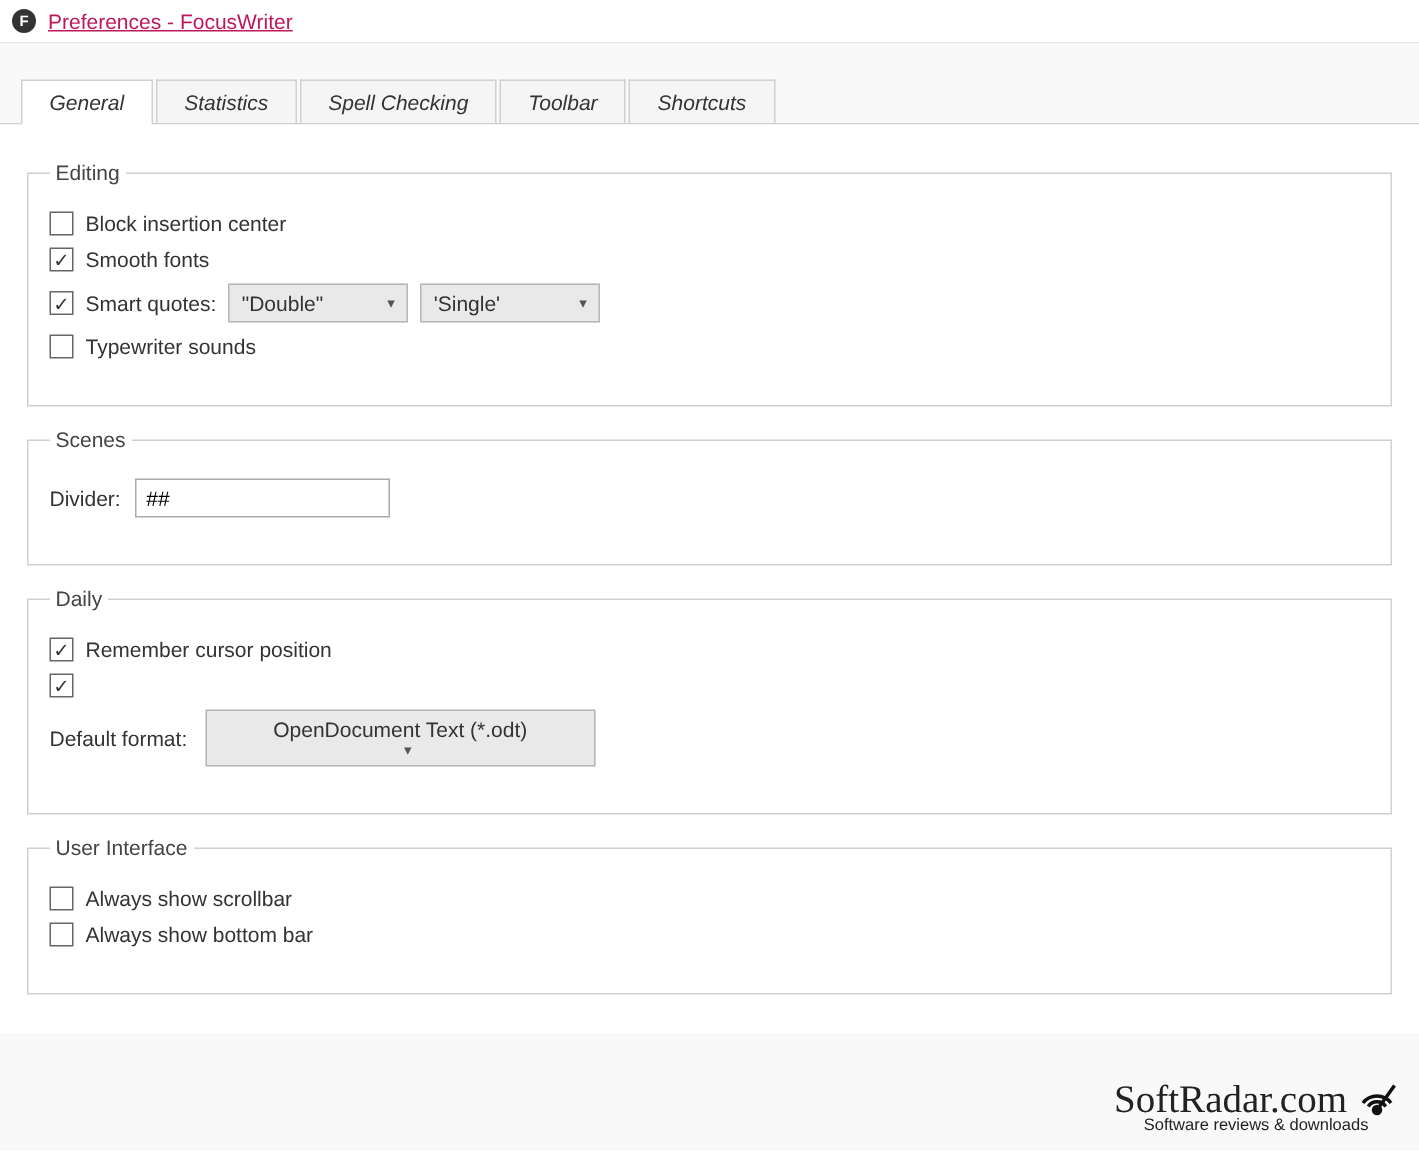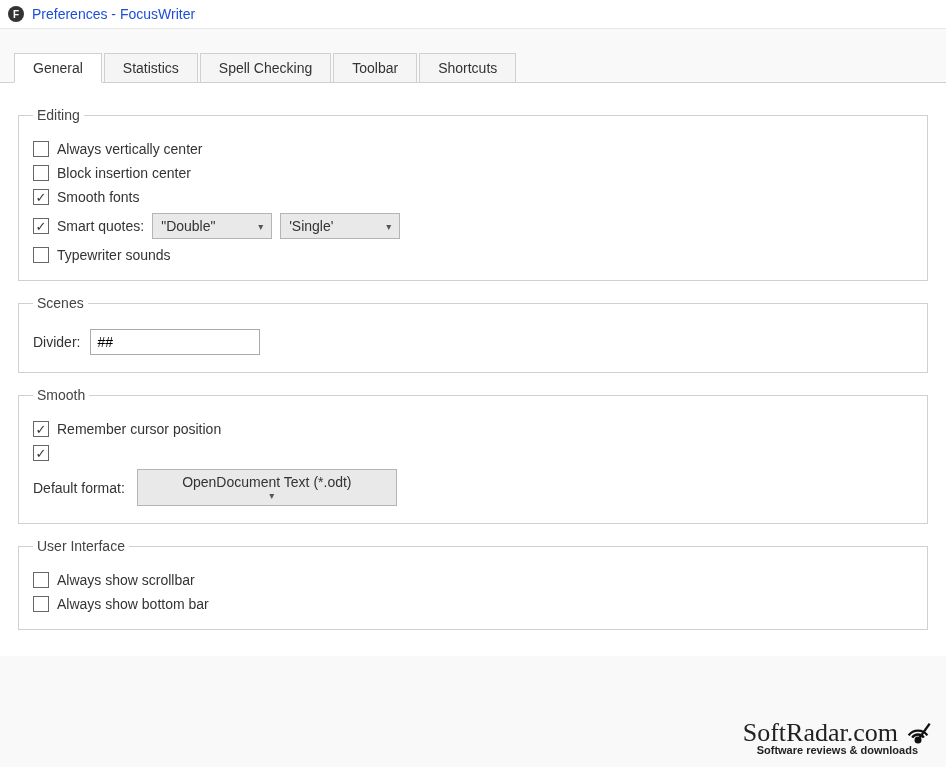--- a/index.html
+++ b/index.html
@@ -27,33 +27,35 @@
     background: #333;
     color: #fff;
     font-size: 10px;
     display: flex;
     align-items: center;
     justify-content: center;
     margin-right: 8px;
     font-weight: bold;
   }
   .window-title {
-    color: #1d4ed8;
-    font-size: 14px;
+    color: #be185d;
+    font-size: 14px;
+    text-decoration: underline;
   }
   .content-area {
     background: #f9f9f9;
     padding-top: 24px;
     height: calc(100% - 30px);
   }
   .tabs {
     display: flex;
     padding-left: 14px;
     background: #f9f9f9;
     border-bottom: 1px solid #d0d0d0;
+    font-style: italic;
   }
   .tab {
     padding: 6px 18px;
     background: #fff;
     border: 1px solid #d0d0d0;
     border-bottom: none;
     margin-right: 2px;
     cursor: pointer;
     font-size: 14px;
     color: #333;
@@ -68,21 +70,21 @@
   .tab:not(.active) {
     background: #f5f5f5;
   }
   .panel {
     background: #fff;
     padding: 18px 12px 12px 12px;
   }
   fieldset {
     border: 1px solid #d0d0d0;
     margin: 6px 6px 14px 6px;
-    padding: 10px 14px 9px 14px;
+    padding: 10px 14px 23px 14px;
   }
   legend {
     padding: 0 4px;
     font-size: 14px;
     color: #444;
   }
   .row {
     display: flex;
     align-items: center;
     margin: 8px 0;
@@ -150,21 +152,20 @@
     display: flex;
     align-items: center;
     gap: 6px;
     justify-content: flex-end;
   }
   .watermark .wm-sub {
     font-size: 11px;
     font-family: Arial, sans-serif;
     color: #222;
     margin-top: -4px;
-    font-weight: bold;
   }
   .wm-icon {
     width: 28px;
     height: 28px;
   }
 </style>
 </head>
 <body>
 
 <div class="titlebar">
@@ -180,24 +181,20 @@
     <div class="tab">Spell Checking</div>
     <div class="tab">Toolbar</div>
     <div class="tab">Shortcuts</div>
   </div>
 
   <div class="panel">
 
     <fieldset>
       <legend>Editing</legend>
 
-      <div class="row">
-        <div class="checkbox"></div>
-        <span class="cb-label">Always vertically center</span>
-      </div>
 
       <div class="row">
         <div class="checkbox"></div>
         <span class="cb-label">Block insertion center</span>
       </div>
 
       <div class="row">
         <div class="checkbox checked"></div>
         <span class="cb-label">Smooth fonts</span>
       </div>
@@ -223,21 +220,21 @@
 
     <fieldset>
       <legend>Scenes</legend>
       <div class="row">
         <span class="field-label">Divider:</span>
         <input class="text-input" type="text" value="##" style="">
       </div>
     </fieldset>
 
     <fieldset>
-      <legend>Smooth</legend>
+      <legend>Daily</legend>
 
       <div class="row">
         <div class="checkbox checked"></div>
         <span class="cb-label">Remember cursor position</span>
       </div>
 
       <div class="row">
         <div class="checkbox checked"></div>
       </div>
 

